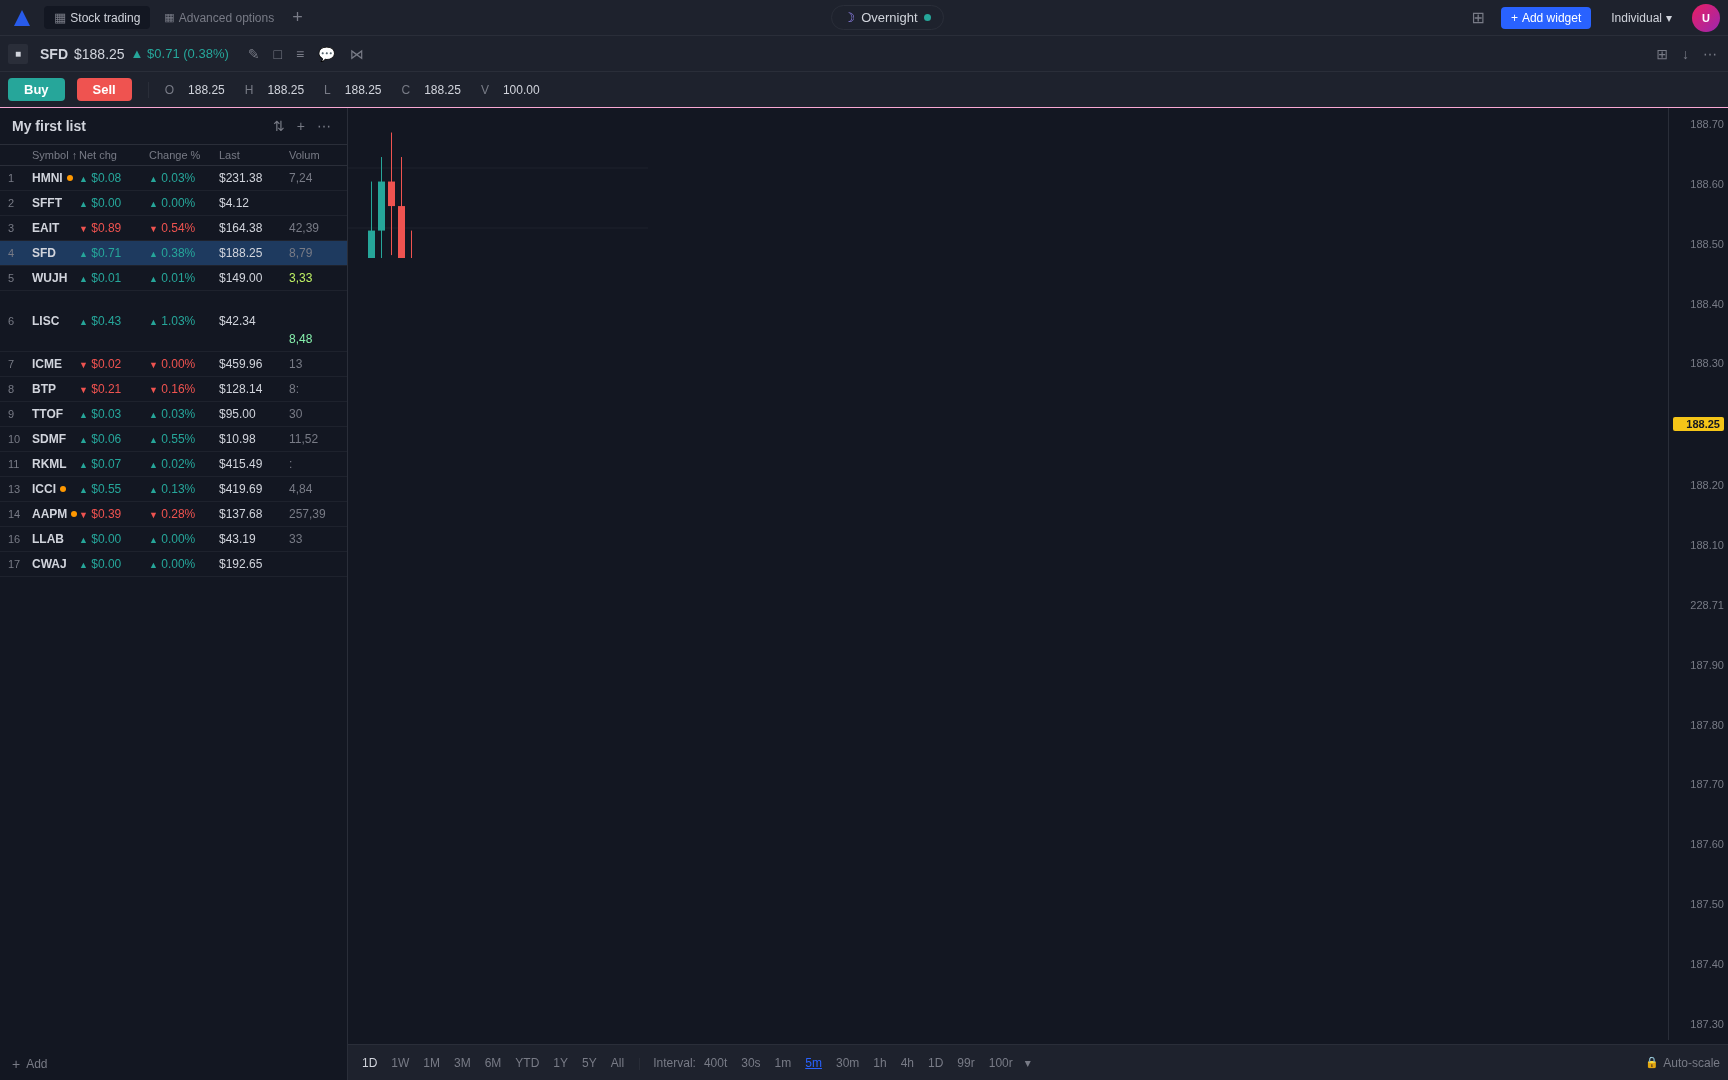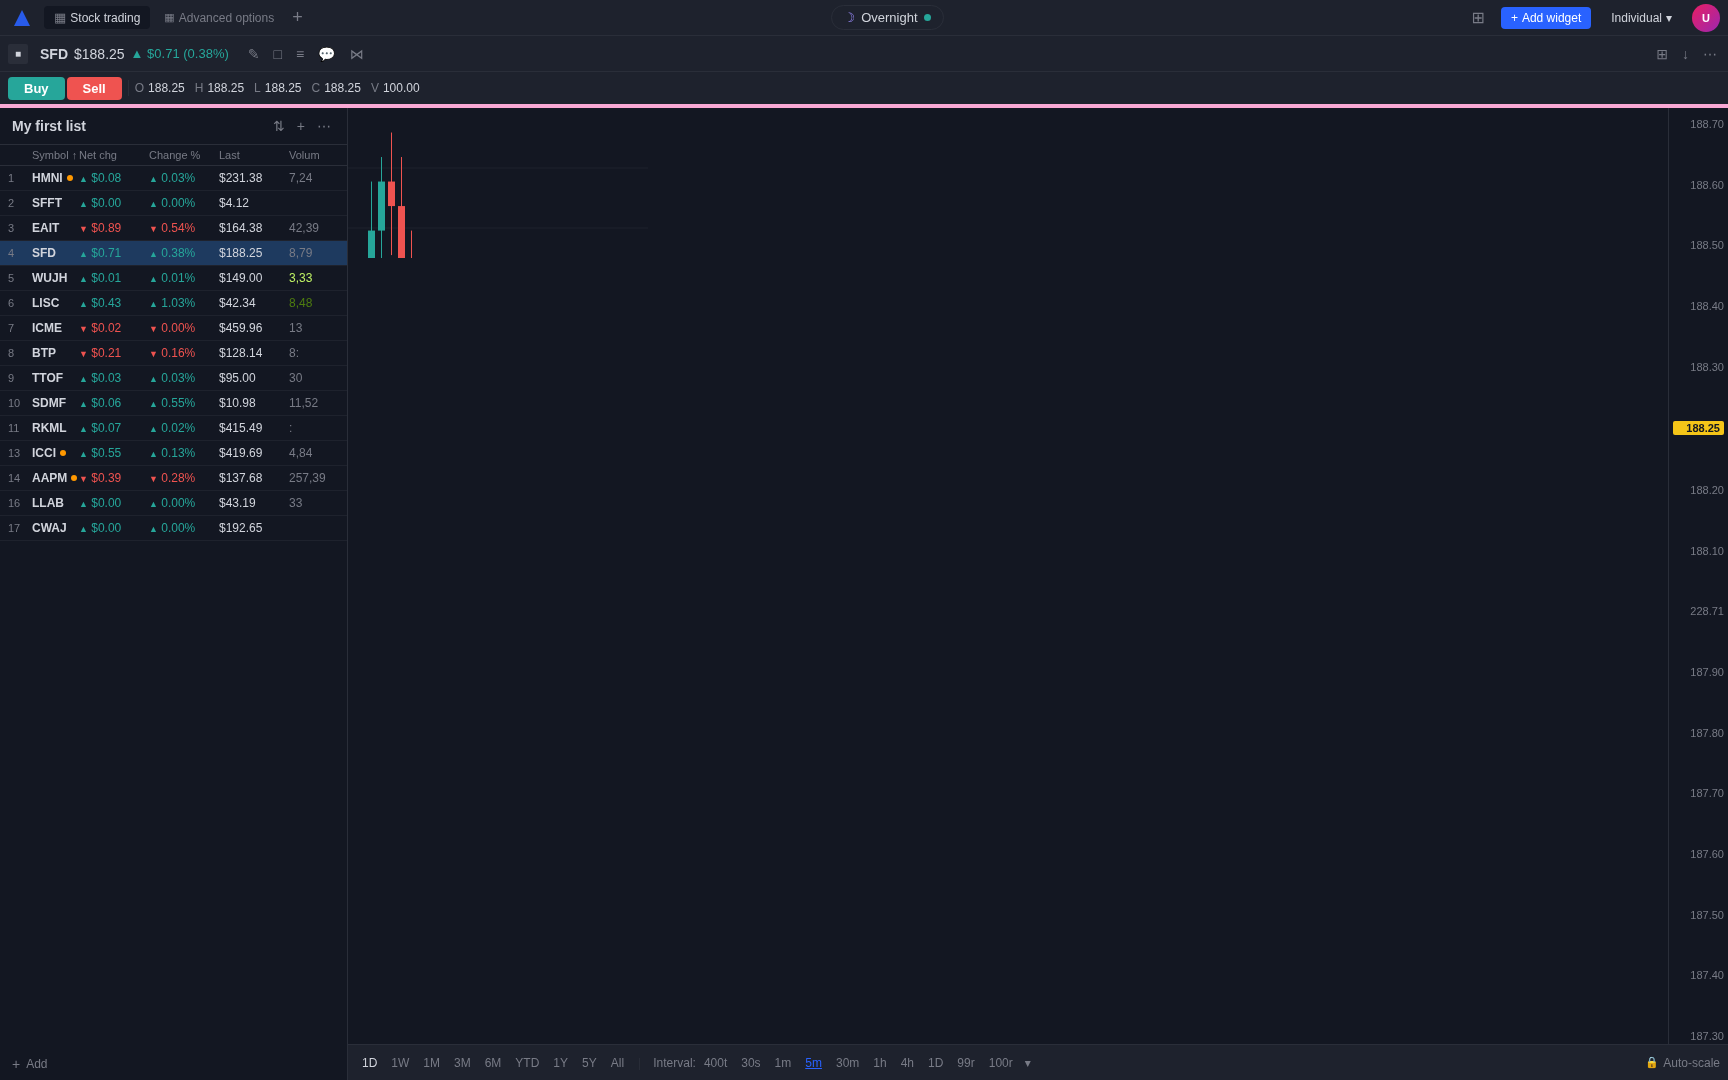--- a/index.html
+++ b/index.html
@@ -153,25 +153,25 @@
       margin-left: auto;
       display: flex;
       align-items: center;
       gap: 8px;
     }
 
     
     .ohlcv-bar {
       height: 36px;
       background: #1e222d;
-      border-bottom: 4px solid #f9a8d4;
+      border-bottom: 1px solid #f9a8d4;
       display: flex;
       align-items: center;
       padding: 0 8px;
-      gap: 2px;
+      gap: 12px;
     }
     .buy-btn {
       padding: 4px 16px;
       background: #26a69a;
       border-radius: 4px;
       color: #fff;
       font-weight: bold;
       font-size: 13px;
       cursor: pointer;
     }
@@ -277,21 +277,21 @@
     .chart-area {
       flex: 1;
       background: #131722;
       position: relative;
       overflow: hidden;
     }
     .price-scale {
       position: absolute;
       right: 0;
       top: 0;
-      bottom: 28px;
+      bottom: 40px;
       width: 60px;
       display: flex;
       flex-direction: column;
       justify-content: space-between;
       padding: 10px 4px;
       color: #787b86;
       font-size: 11px;
       background: #131722;
       border-left: 1px solid #2a2e39;
     }
@@ -536,21 +536,21 @@
     <span class="up"><span style="font-size:9px;">▲</span> 0.01%</span>
     <span>$149.00</span>
     <span style="color:#bef264;">3,33</span>
   </div>
         <div class="stock-row">
     <span class="row-num">6</span>
     <span class="stock-symbol">LISC</span>
     <span class="up"><span style="font-size:9px;">▲</span> $0.43</span>
     <span class="up"><span style="font-size:9px;">▲</span> 1.03%</span>
     <span>$42.34</span>
-    <span style="color:#4d7c0f;">8,48</span>
+    <span style="color:#86efac;margin-top:36px;">8,48</span>
   </div>
         <div class="stock-row">
     <span class="row-num">7</span>
     <span class="stock-symbol">ICME</span>
     <span class="down"><span style="font-size:9px;">▼</span> $0.02</span>
     <span class="down"><span style="font-size:9px;">▼</span> 0.00%</span>
     <span>$459.96</span>
     <span style="color:#787b86;">13</span>
   </div>
         <div class="stock-row">

